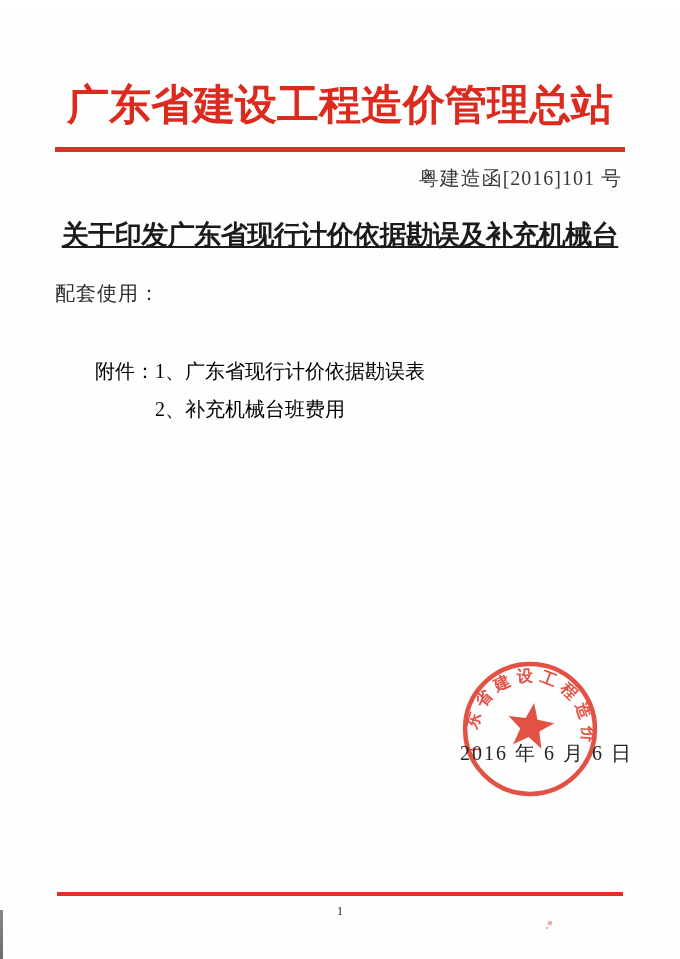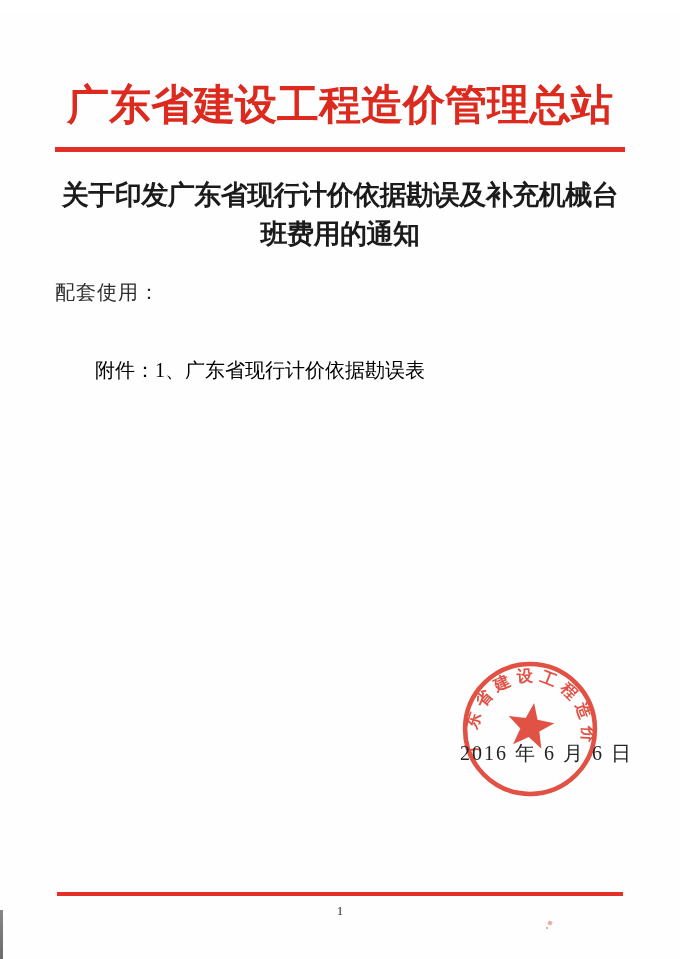--- a/index.html
+++ b/index.html
@@ -36,20 +36,21 @@
     letter-spacing: 1px;
   }
   .doc-title {
     margin-top: 24px;
     text-align: center;
     font-size: 27px;
     font-weight: bold;
     color: #1b1b1b;
     line-height: 39px;
     letter-spacing: -0.5px;
+    text-decoration: underline;
   }
   .body-block {
     margin: 19px 55px 0 55px;
     font-size: 20px;
     color: #2c2c2c;
     line-height: 38px;
   }
   .salutation { letter-spacing: 1px; }
   .main-paragraph {
     margin: 0;
@@ -128,34 +129,35 @@
 </style>
 </head>
 <body>
 
 <div class="page">
 
   <div class="letterhead-org">广东省建设工程造价管理总站</div>
 
   <div class="red-rule-top"></div>
 
+  <div class="doc-number">粤建造函[2016]101 号</div>
 
   <div class="doc-title">
     <div>关于印发广东省现行计价依据勘误及补充机械台</div>
-    <div>班费用的通知</div>
   </div>
 
   <div class="body-block">
     <div class="salutation">配套使用：</div>
   </div>
 
   <div class="attachments">
     <span class="att-label">附件：</span>
     <span class="att-items">
       <span>1、广东省现行计价依据勘误表</span>
+      <span>2、补充机械台班费用</span>
     </span>
   </div>
 
   <svg class="seal" viewBox="0 0 140 140" xmlns="http://www.w3.org/2000/svg">
     <defs>
       <path id="sealArc" d="M 22,95 A 52,52 0 1 1 118,95" fill="none"></path>
     </defs>
     <circle cx="70" cy="70" r="64" fill="none" stroke="#de3a2b" stroke-width="4.5"></circle>
     <polygon fill="#de3a2b" transform="rotate(9 70 70)" points="70,44 75.9,59.9 92.8,60.6 79.5,71.1 84.1,87.4 70,78 55.9,87.4 60.5,71.1 47.2,60.6 64.1,59.9"></polygon>
     <text fill="#de3a2b" font-size="16" font-weight="bold" letter-spacing="5.5" font-family="Liberation Serif, DejaVu Serif, serif">

